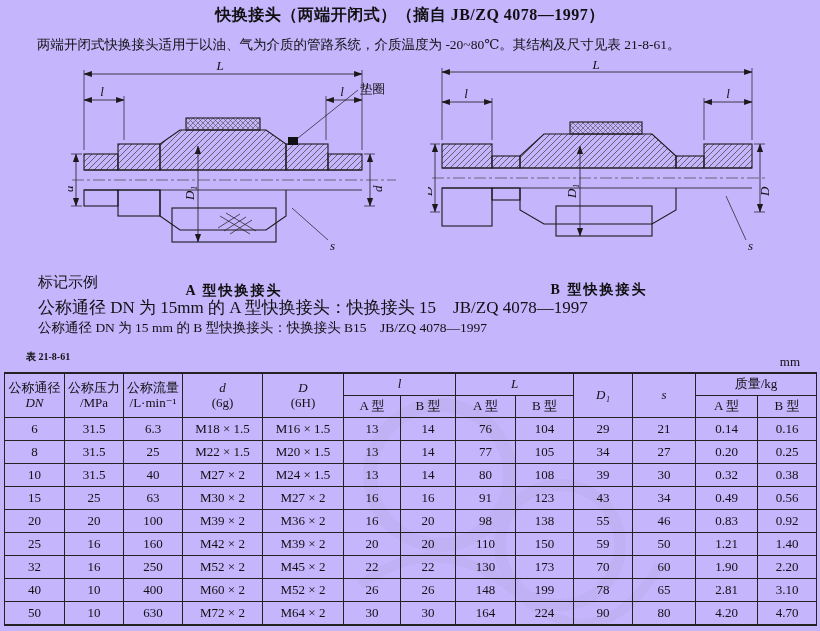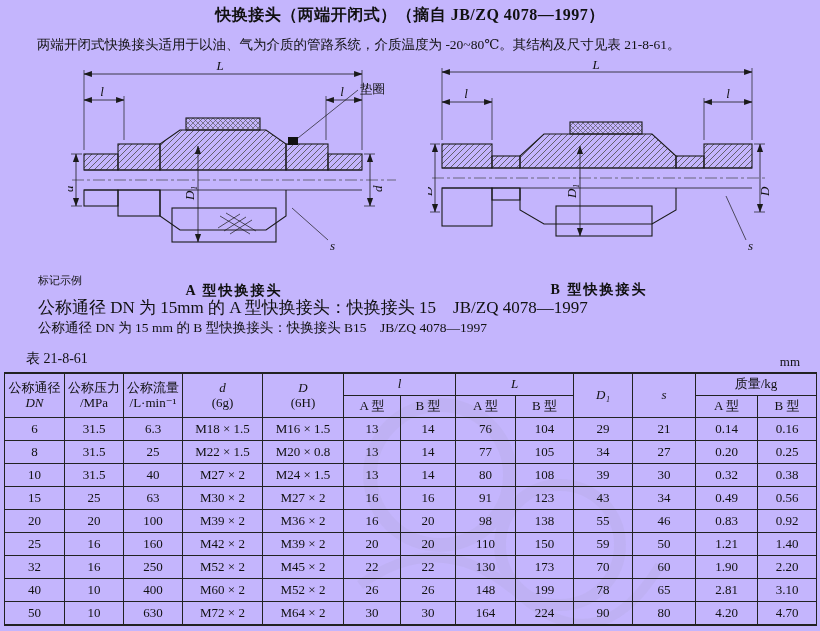--- a/index.html
+++ b/index.html
@@ -6,24 +6,24 @@
   .page{
     position:relative; width:820px; height:631px; overflow:hidden;
     background:#c4b5fd; color:#111;
     font-family:"Liberation Serif","DejaVu Serif",serif;
   }
   .abs{position:absolute;}
   .doc-title{top:5px; left:0; width:820px; text-align:center;
     font-size:16px; font-weight:bold; letter-spacing:.5px;}
   .intro{top:36px; left:10px; width:800px; font-size:13.5px; text-indent:2em; line-height:1.35;}
   .fig-caption{font-size:14px; font-weight:bold; letter-spacing:2px; text-align:center;margin-top:36px;}
-  .mark-head{top:273px; left:38px; font-size:11px;font-family:Liberation Serif, serif;}
+  .mark-head{top:273px; left:38px; font-size:15px;font-family:Liberation Serif, serif;}
   .mark-line1{top:296px; left:38px; font-size:17px;}
   .mark-line2{top:319px; left:38px; font-size:13.5px;}
-  .tbl-caption{top:350px; left:26px; font-size:14px; font-weight:normal;}
+  .tbl-caption{top:350px; left:26px; font-size:10px; font-weight:bold;}
   .tbl-unit{top:354px; right:20px; font-size:13px;}
   table.spec{
     position:absolute; top:372px; left:4px; width:812px;
     border-collapse:collapse; table-layout:fixed;
     font-size:13px;
   }
   table.spec th, table.spec td{
     border:1px solid #222; text-align:center; vertical-align:middle;
     padding:0 1px; font-weight:normal; height:22px; line-height:1.15;
     overflow:hidden; white-space:nowrap;
@@ -272,21 +272,21 @@
           <td>29</td>
           <td>21</td>
           <td>0.14</td>
           <td>0.16</td>
         </tr>
         <tr>
           <td>8</td>
           <td>31.5</td>
           <td>25</td>
           <td>M22 × 1.5</td>
-          <td>M20 × 0.8</td>
+          <td>M20 × 1.5</td>
           <td>13</td>
           <td>14</td>
           <td>77</td>
           <td>105</td>
           <td>34</td>
           <td>27</td>
           <td>0.20</td>
           <td>0.25</td>
         </tr>
         <tr>

